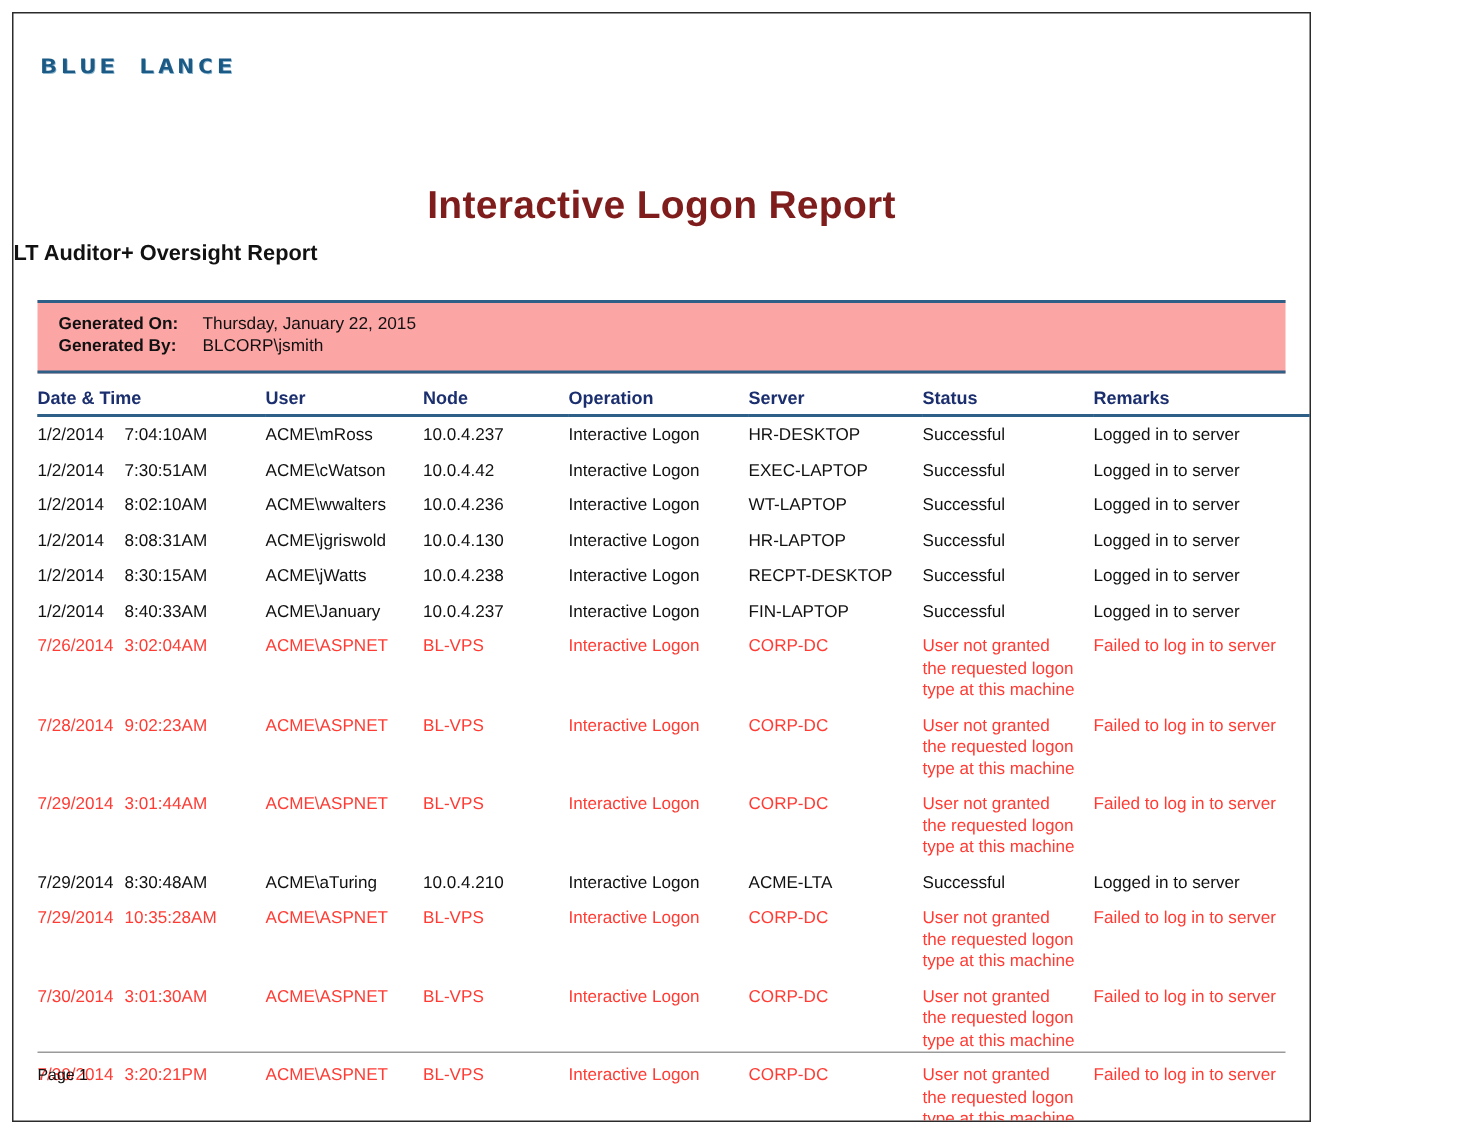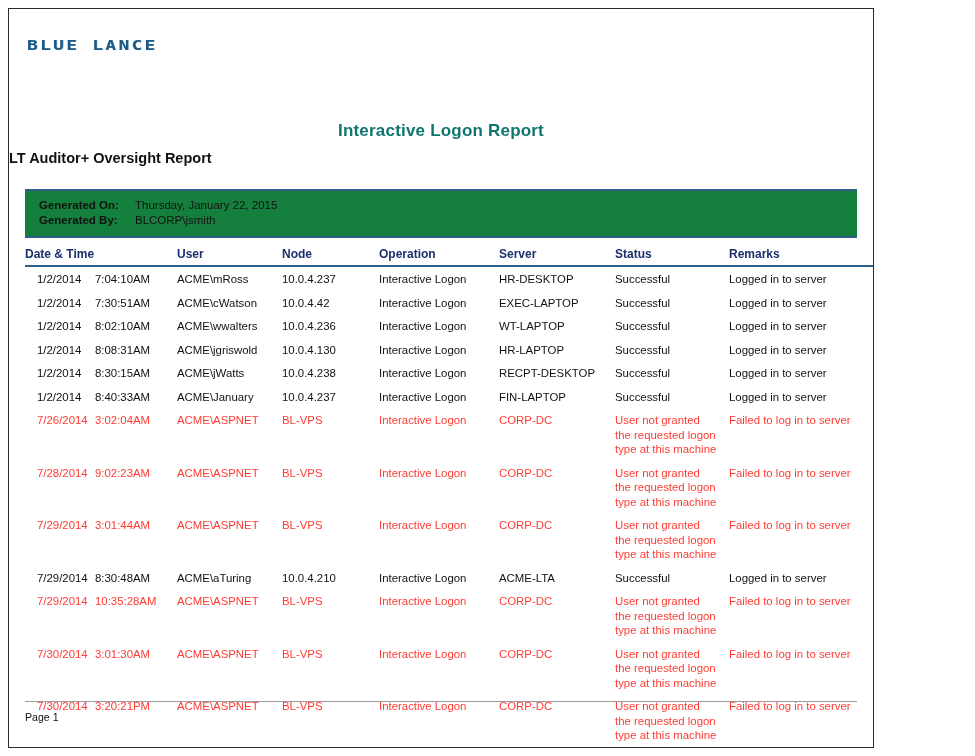--- a/index.html
+++ b/index.html
@@ -36,38 +36,38 @@
     font-weight: bold;
     letter-spacing: 2.2px;
     color: #1c5a86;
     text-shadow: 0.5px 0.5px 0 #8fb6cf;
     transform: scaleY(0.78) scaleX(1.05);
     transform-origin: left center;
     white-space: nowrap;
   }
   .report-title {
     text-align: center;
-    font-size: 17px;
+    font-size: 26px;
     font-weight: bold;
-    color: #0f766e;
+    color: #7f1d1d;
     margin: 0;
     padding-top: 50px;
     letter-spacing: 0.2px;
   }
   .report-subtitle {
     text-align: left;
     font-size: 14.5px;
     color: #111111;
     margin: 0;
     padding-top: 9px;
   }
   
   .gen-band {
     margin: 23px 16px 0 16px;
-    background: #15803d;
+    background: #fca5a5;
     border-top: 2.5px solid #2e5f86;
     border-bottom: 2.5px solid #2e5f86;
     padding: 7px 0 8px 0;
   }
   .gen-line {
     display: flex;
     font-size: 11.5px;
     line-height: 15px;
     padding-left: 14px;
   }
@@ -104,21 +104,21 @@
     line-height: 14.5px;
   }
   tr.row-failed td { color: #ff3b33; }
   .col-datetime { width: 152px; }
   .col-user     { width: 105px; }
   .col-node     { width:  97px; }
   .col-op       { width: 120px; }
   .col-server   { width: 116px; }
   .col-status   { width: 114px; }
   .col-remarks  { width: 221px; }
-  .dt-wrap { display: flex; margin-left: 12px; }
+  .dt-wrap { display: flex; }
   .dt-date { flex: 0 0 58px; }
   .dt-time { white-space: nowrap; }
   .status-cell span { display: block; white-space: nowrap; }
   
   .footer {
     position: absolute;
     left: 16px;
     right: 16px;
     bottom: 24px;
     border-top: 1px solid #9a9a9a;

